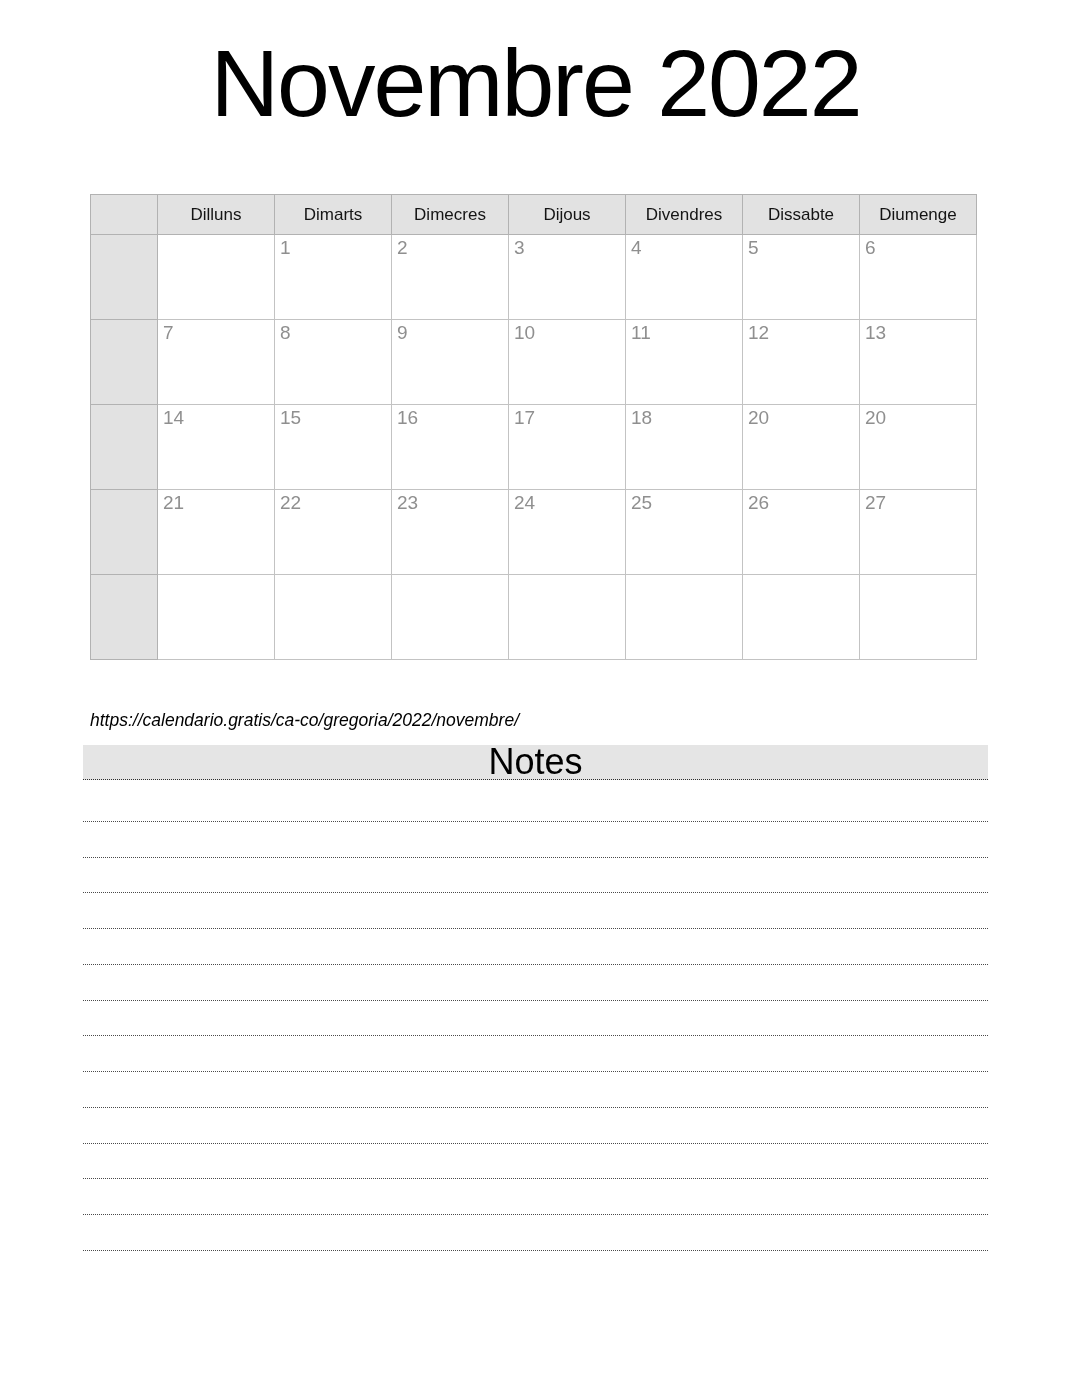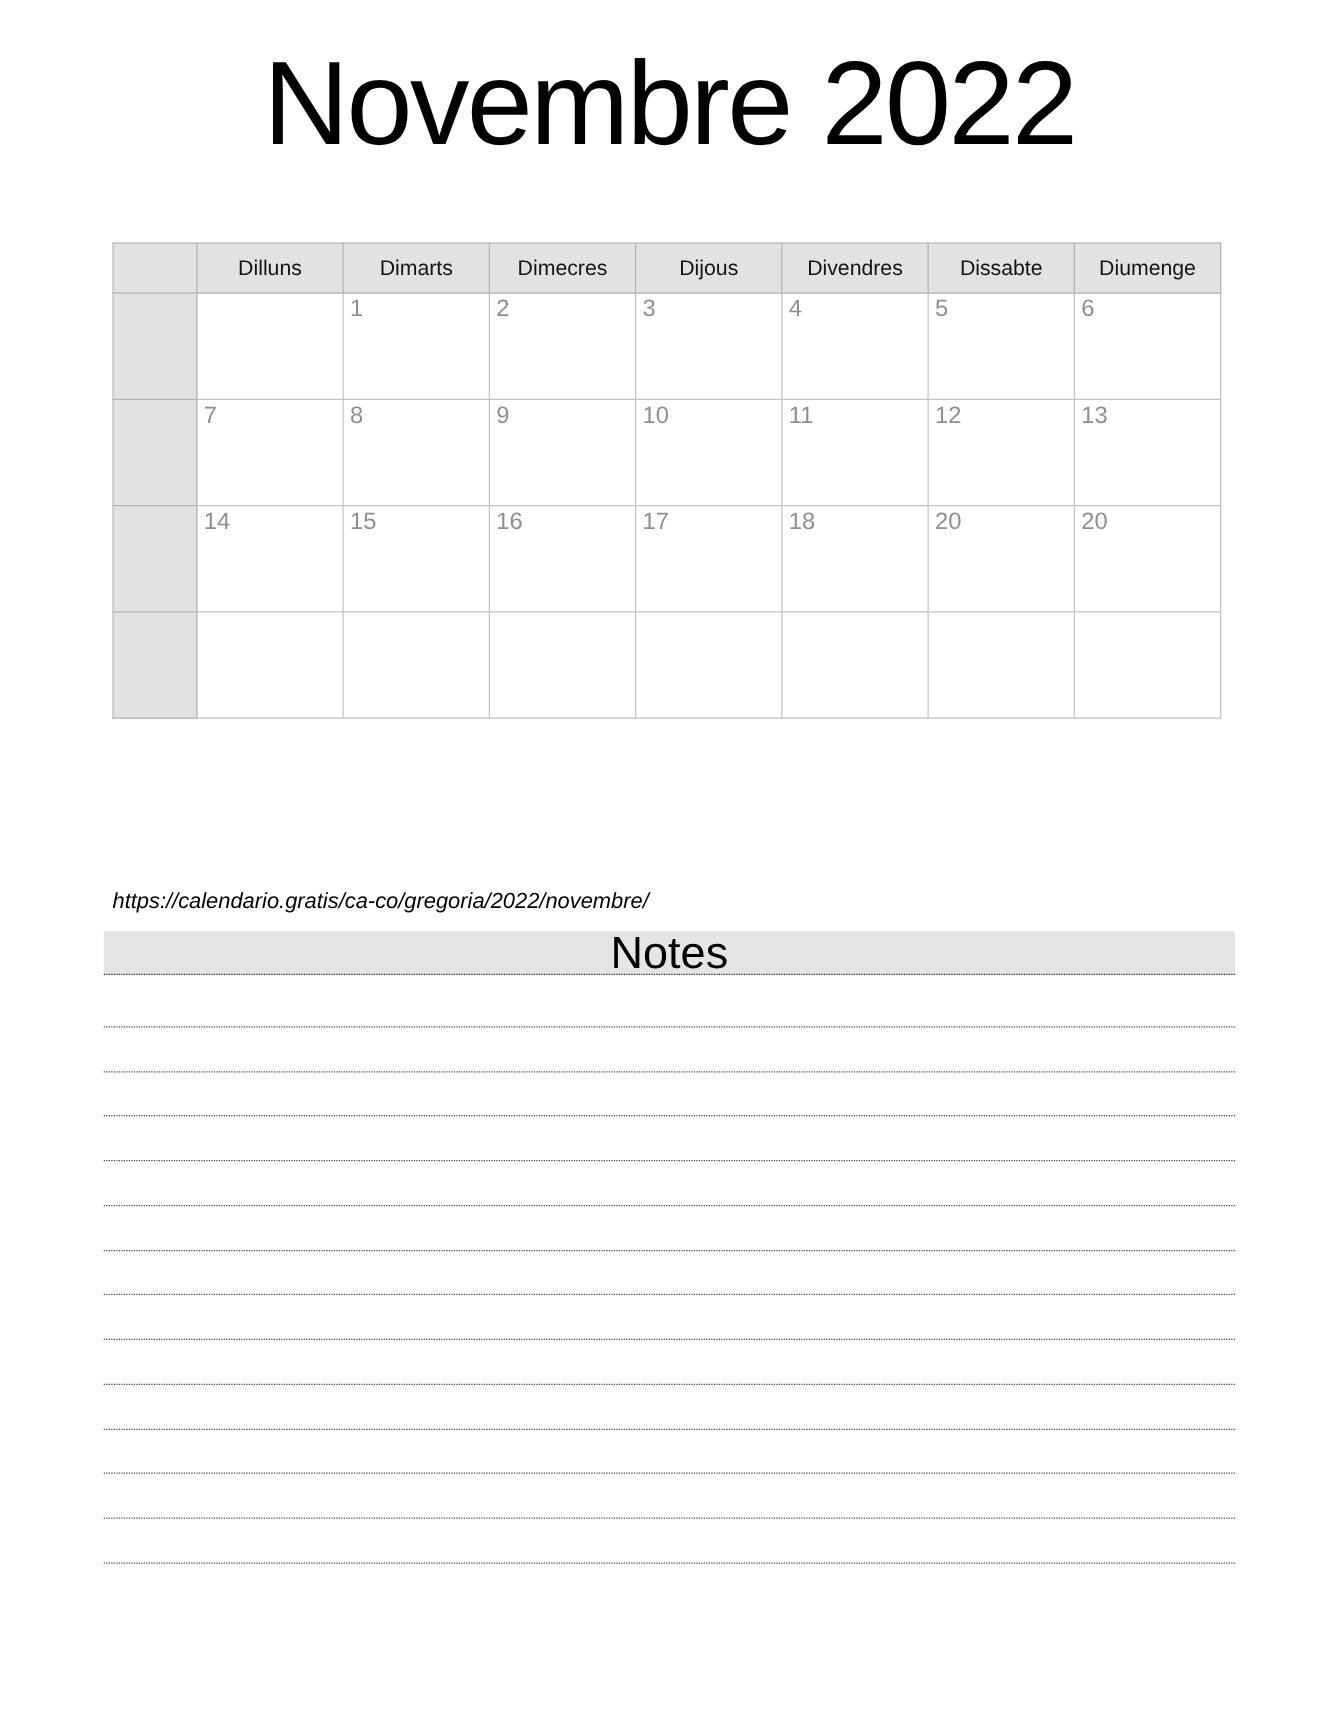--- a/index.html
+++ b/index.html
@@ -157,20 +157,30 @@
           <td class="day-cell"><span class="date-num">14</span></td>
           <td class="day-cell"><span class="date-num">15</span></td>
           <td class="day-cell"><span class="date-num">16</span></td>
           <td class="day-cell"><span class="date-num">17</span></td>
           <td class="day-cell"><span class="date-num">18</span></td>
           <td class="day-cell"><span class="date-num">20</span></td>
           <td class="day-cell"><span class="date-num">20</span></td>
         </tr>
         <tr>
           <td class="gutter"></td>
+          <td class="day-cell"><span class="date-num">21</span></td>
+          <td class="day-cell"><span class="date-num">22</span></td>
+          <td class="day-cell"><span class="date-num">23</span></td>
+          <td class="day-cell"><span class="date-num">24</span></td>
+          <td class="day-cell"><span class="date-num">25</span></td>
+          <td class="day-cell"><span class="date-num">26</span></td>
+          <td class="day-cell"><span class="date-num">27</span></td>
+        </tr>
+        <tr>
+          <td class="gutter"></td>
           <td class="day-cell"><span class="date-num"></span></td>
           <td class="day-cell"><span class="date-num"></span></td>
           <td class="day-cell"><span class="date-num"></span></td>
           <td class="day-cell"><span class="date-num"></span></td>
           <td class="day-cell"><span class="date-num"></span></td>
           <td class="day-cell"><span class="date-num"></span></td>
           <td class="day-cell"><span class="date-num"></span></td>
         </tr>
       </tbody>
   </table>

